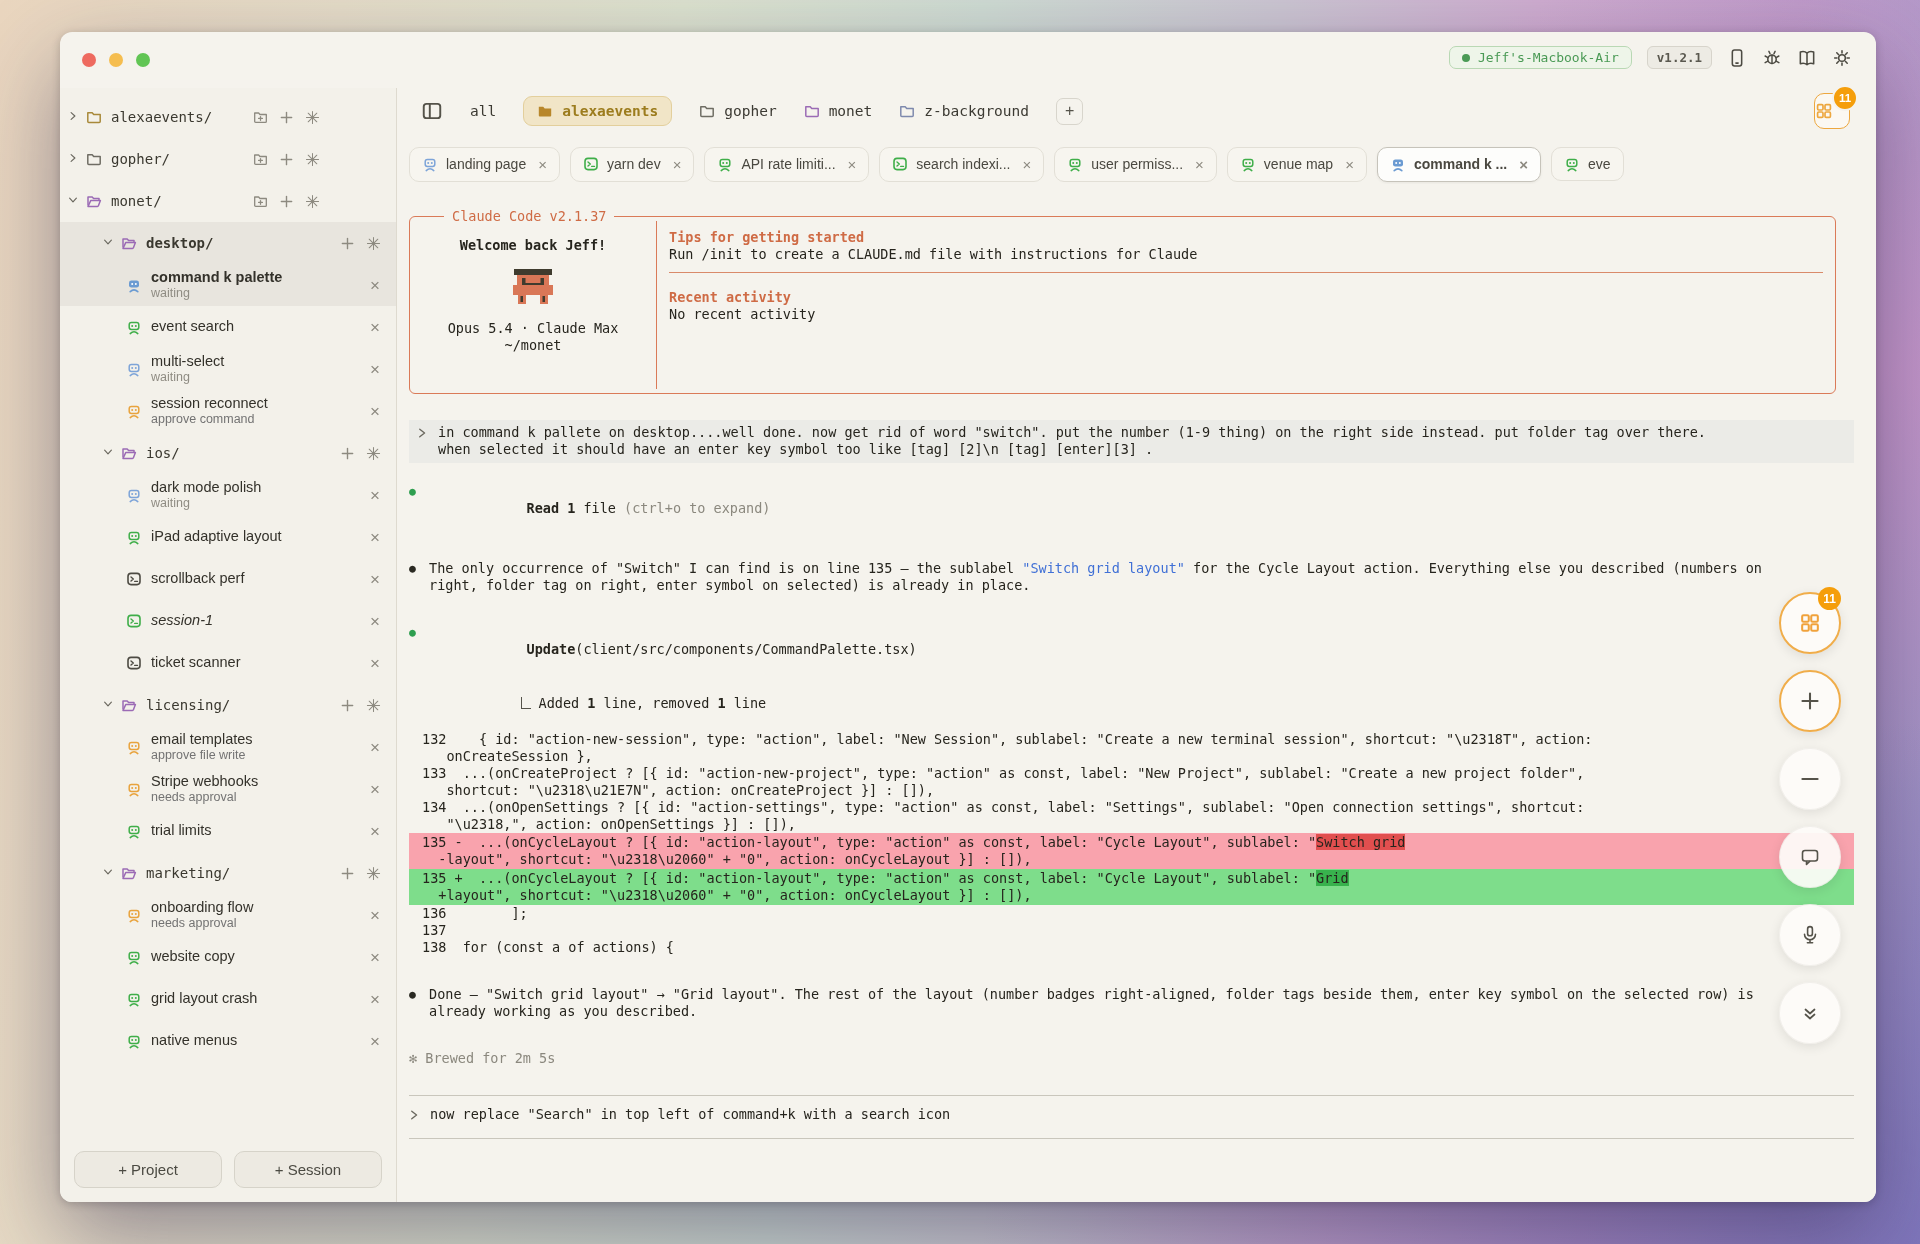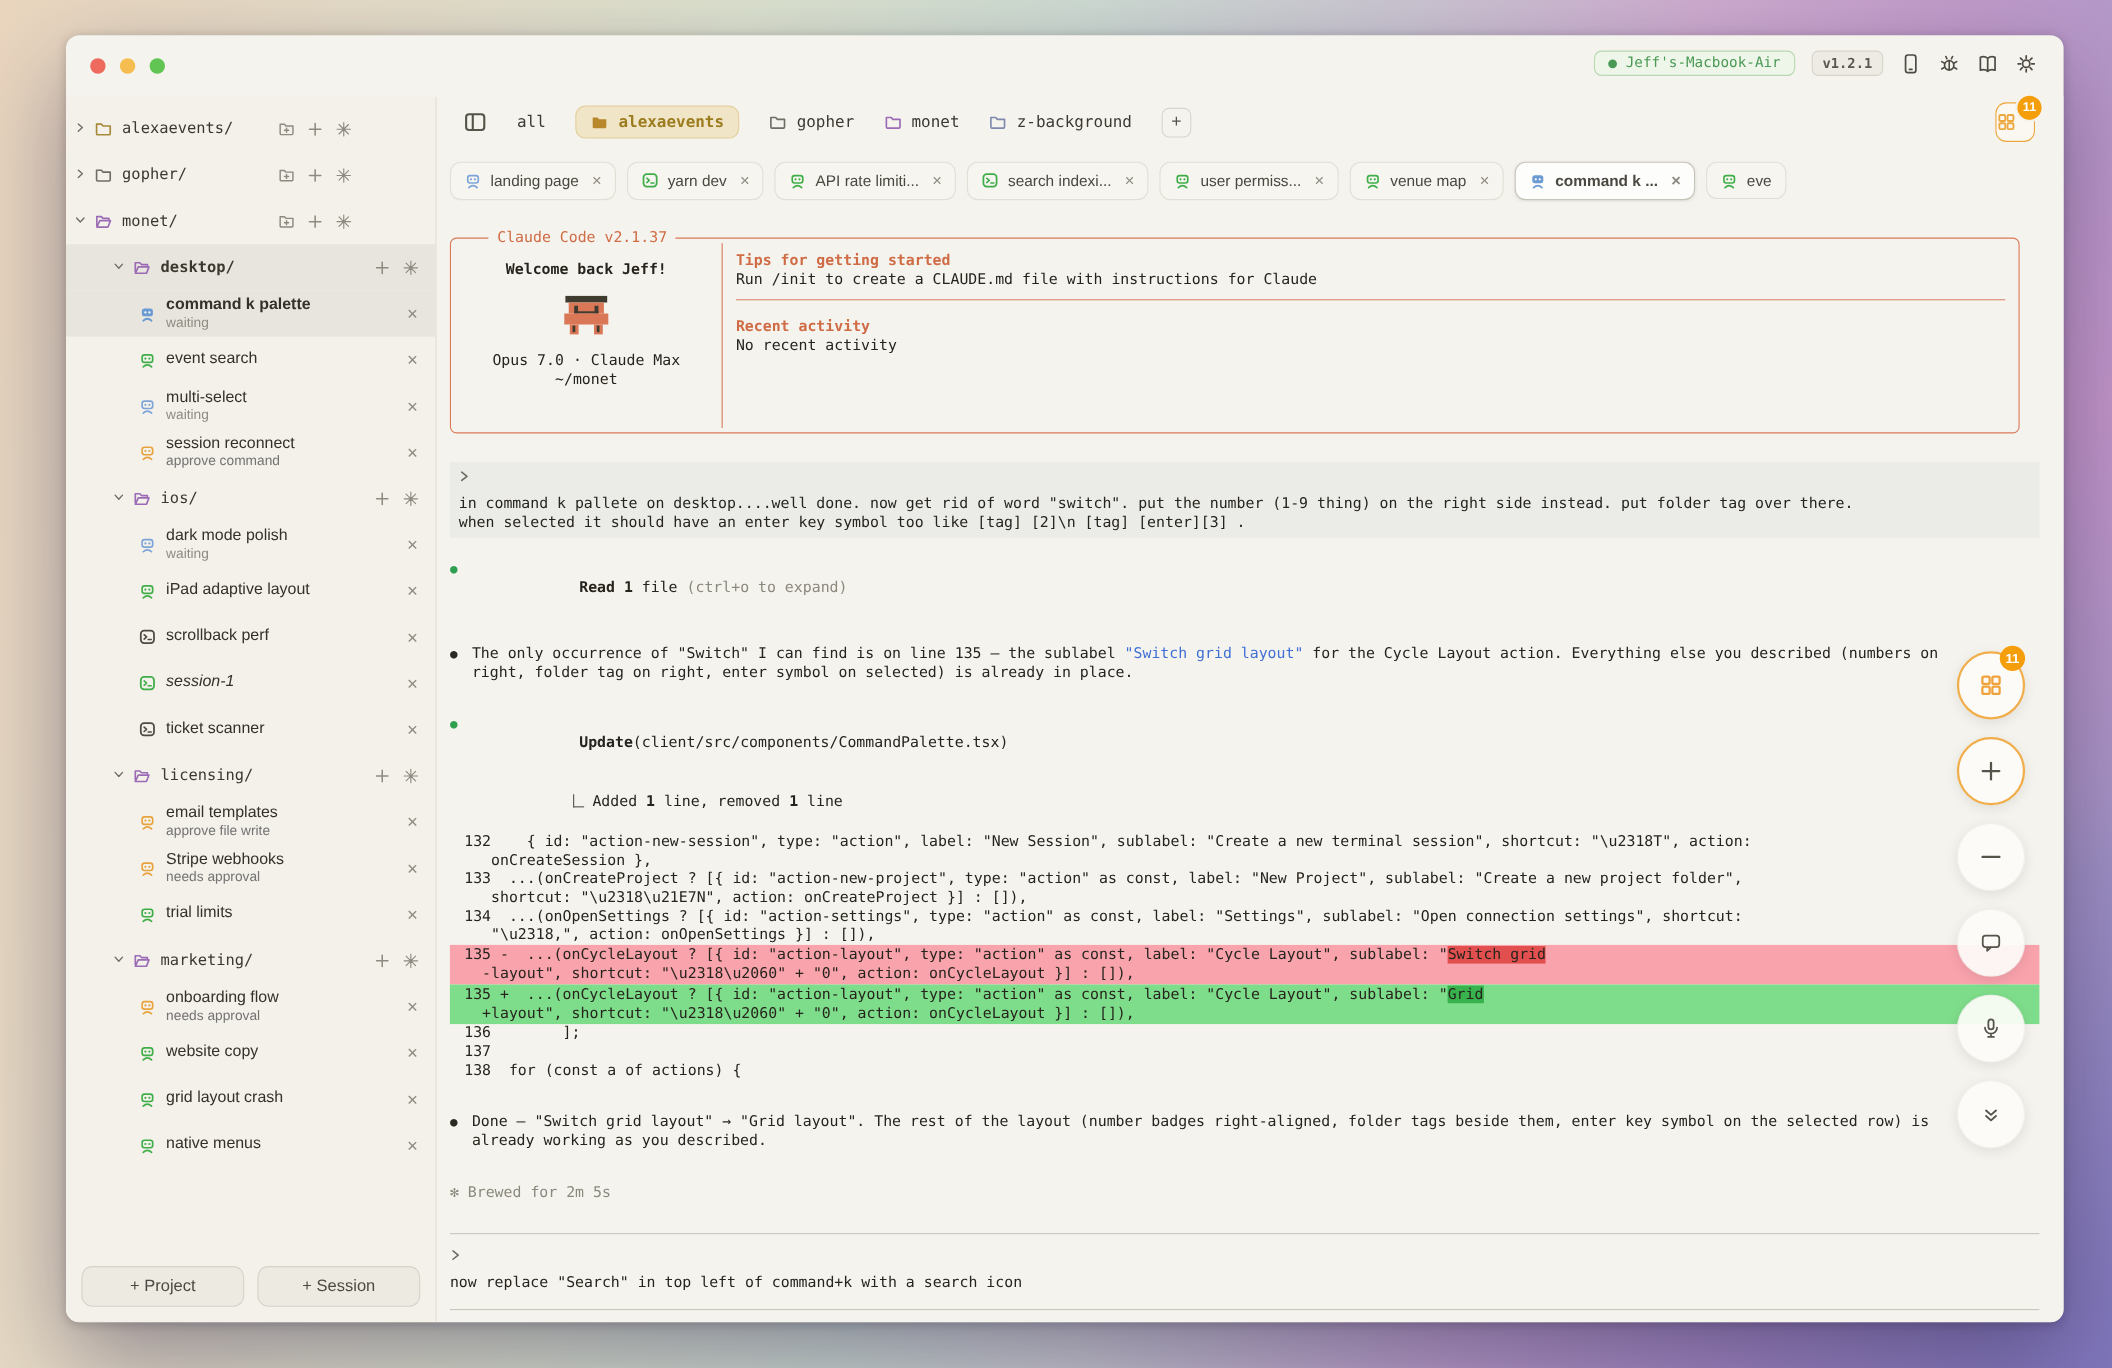--- a/index.html
+++ b/index.html
@@ -90,21 +90,21 @@
   .blue{color:#4070d6;}
   .welcome-box{position:relative;border:1px solid #da7a58;border-radius:6px;margin-top:32px;
     width:1427px;box-sizing:border-box;height:178px;}
   .box-title{position:absolute;top:-9px;left:34px;background:#f5f3ed;padding:0 8px;color:#cf6b45;}
   .box-cols{display:flex;height:100%;}
   .box-left{width:246px;flex:none;text-align:center;padding-top:20px;box-sizing:border-box;}
   .box-left .greet{font-weight:bold;}
   .mascot{margin:12px auto 6px;display:block;}
   .box-right{flex:1;border-left:1px solid #da7a58;margin:4px 0;padding:8px 12px 0;}
   .tips-div{border-bottom:1px solid #d98a6a;margin:9px 0 16px;}
-  .user-msg{margin-top:26px;background:#ebebe7;padding:4px 10px 5px 8px;display:flex;gap:10px;flex-direction:column;}
+  .user-msg{margin-top:26px;background:#ebebe7;padding:4px 10px 5px 8px;display:flex;gap:10px;}
   .pchar{flex:none;width:11px;height:14px;color:#6b6960;margin-top:2px;}
   .bullet-line{position:relative;padding-left:20px;}
   .bullet{position:absolute;left:0;top:0;font-size:11.5px;}
   .bullet.g{color:#2e9e4f;} .bullet.d{color:#2a2922;}
   .mt20{margin-top:20px;} .mt26{margin-top:26px;} .mt30{margin-top:30px;}
   .wspre{white-space:pre;}
   .elbow{display:inline-block;width:9px;height:11px;border-left:1.5px solid #55534a;
     border-bottom:1.5px solid #55534a;margin-right:8px;vertical-align:-1px;}
   .meta-line{margin-top:3px;padding-left:14px;}
   .diff{margin-top:2px;}
@@ -806,21 +806,21 @@
                   <rect x="13" y="9" width="32" height="10" fill="#d97757"></rect>
                   <rect x="18" y="12" width="3.5" height="7" fill="#3f3b2e"></rect>
                   <rect x="36.5" y="12" width="3.5" height="7" fill="#3f3b2e"></rect>
                   <rect x="18" y="17" width="22" height="2" fill="#3f3b2e"></rect>
                   <rect x="9" y="19" width="40" height="10" fill="#d97757"></rect>
                   <rect x="14" y="29" width="8" height="9" fill="#d97757"></rect>
                   <rect x="36" y="29" width="8" height="9" fill="#d97757"></rect>
                   <rect x="16.5" y="30" width="2.5" height="6" fill="#3f3b2e"></rect>
                   <rect x="38.5" y="30" width="2.5" height="6" fill="#3f3b2e"></rect>
                 </svg>
-                <div>Opus 7.0 · Claude Max</div>
+                <div>Opus 5.4 · Claude Max</div>
                 <div>~/monet</div>
               </div>
               <div class="box-right">
                 <div class="coral" style="font-weight:bold">Tips for getting started</div>
                 <div>Run /init to create a CLAUDE.md file with instructions for Claude</div>
                 <div class="tips-div"></div>
                 <div class="coral" style="font-weight:bold">Recent activity</div>
                 <div>No recent activity</div>
               </div>
             </div>

